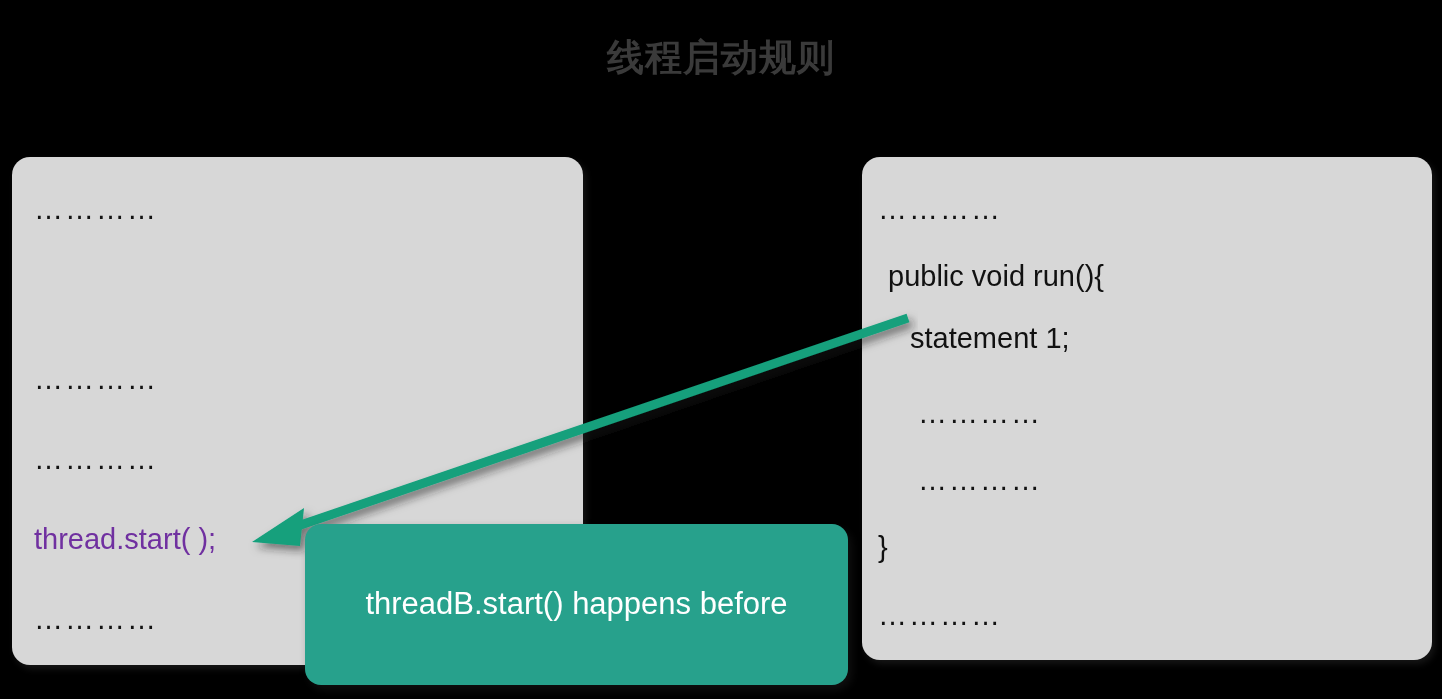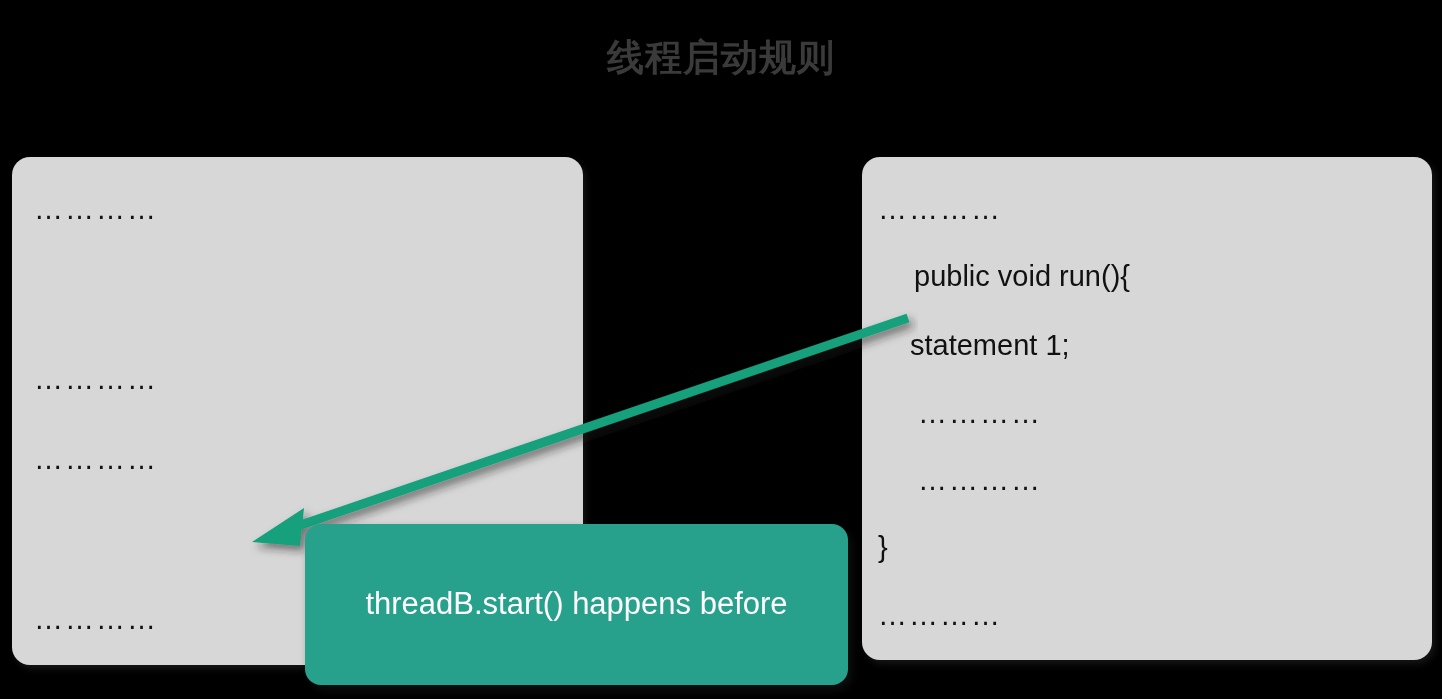--- a/index.html
+++ b/index.html
@@ -69,22 +69,22 @@
   
   #a-dots-1     { left: 22px;  top: 38px; }
   #a-stmt-new   { left: 22px;  top: 125px; }
   #a-dots-2     { left: 22px;  top: 208px; }
   #a-dots-3     { left: 22px;  top: 288px; }
   #a-start-call { left: 22px;  top: 368px; }
   #a-dots-4     { left: 22px;  top: 448px; }
 
   
   #b-dots-1     { left: 16px;  top: 38px; }
-  #b-run-open   { left: 26px;  top: 105px; margin-left: 26px; }
-  #b-stmt-1     { left: 48px;  top: 174px; }
+  #b-run-open   { left: 26px;  top: 105px; }
+  #b-stmt-1     { left: 48px;  top: 167px; }
   #b-dots-2     { left: 56px;  top: 242px; }
   #b-dots-3     { left: 56px;  top: 309px; }
   #b-brace-close{ left: 16px;  top: 376px; }
   #b-dots-4     { left: 16px;  top: 444px; }
 
   
   #happens-before-arrow {
     position: absolute;
     left: 248px;
     top: 300px;
@@ -125,20 +125,21 @@
   <div id="slide-title">线程启动规则</div>
 
   <div id="thread-a-heading">Thread A</div>
 
   <div id="thread-b-heading">Thread B</div>
 
   <div id="thread-a-panel" class="code-panel">
     <div id="a-dots-1" class="code-line dots">…………</div>
     <div id="a-dots-2" class="code-line dots">…………</div>
     <div id="a-dots-3" class="code-line dots">…………</div>
+    <div id="a-start-call" class="code-line purple">thread.start( );</div>
     <div id="a-dots-4" class="code-line dots">…………</div>
   </div>
 
   <div id="thread-b-panel" class="code-panel">
     <div id="b-dots-1" class="code-line dots">…………</div>
     <div id="b-run-open" class="code-line">public void run(){</div>
     <div id="b-stmt-1" class="code-line">statement 1;</div>
     <div id="b-dots-2" class="code-line dots">…………</div>
     <div id="b-dots-3" class="code-line dots">…………</div>
     <div id="b-brace-close" class="code-line">}</div>

